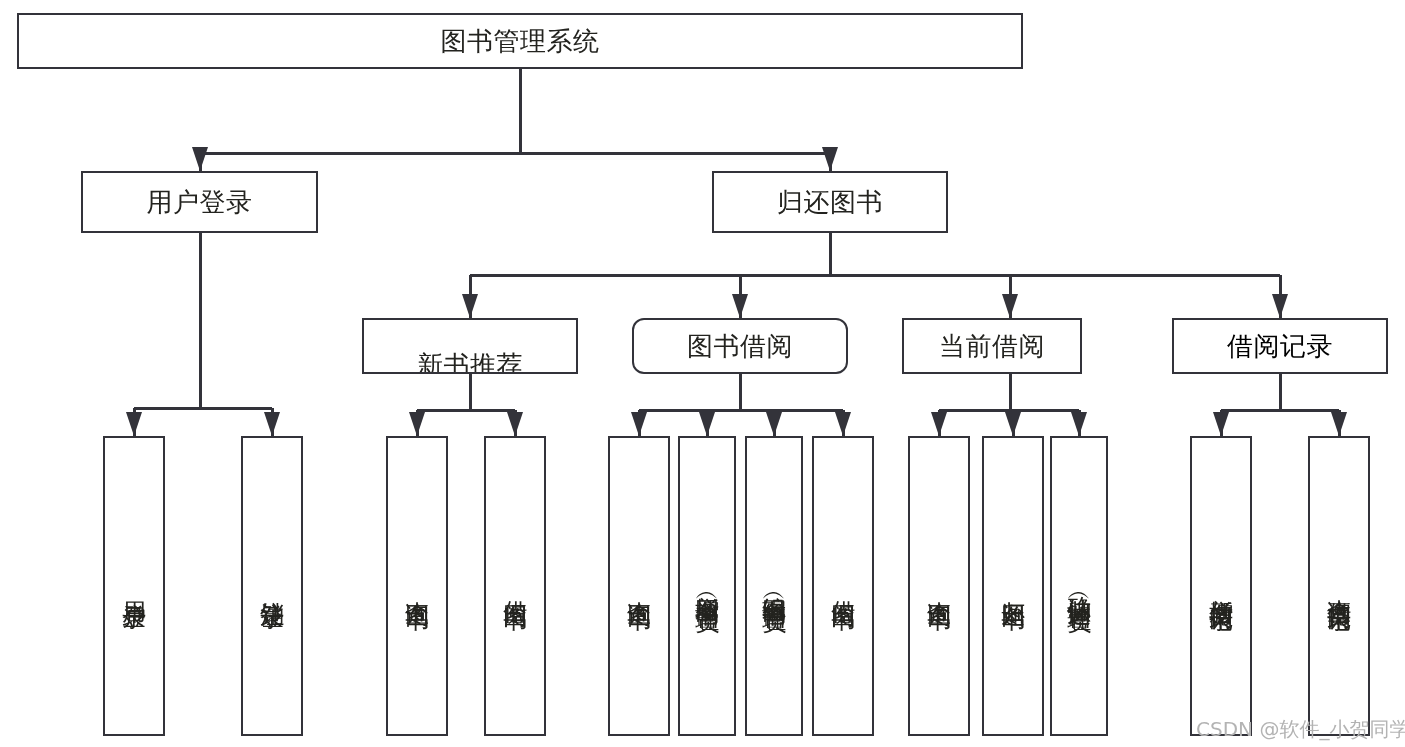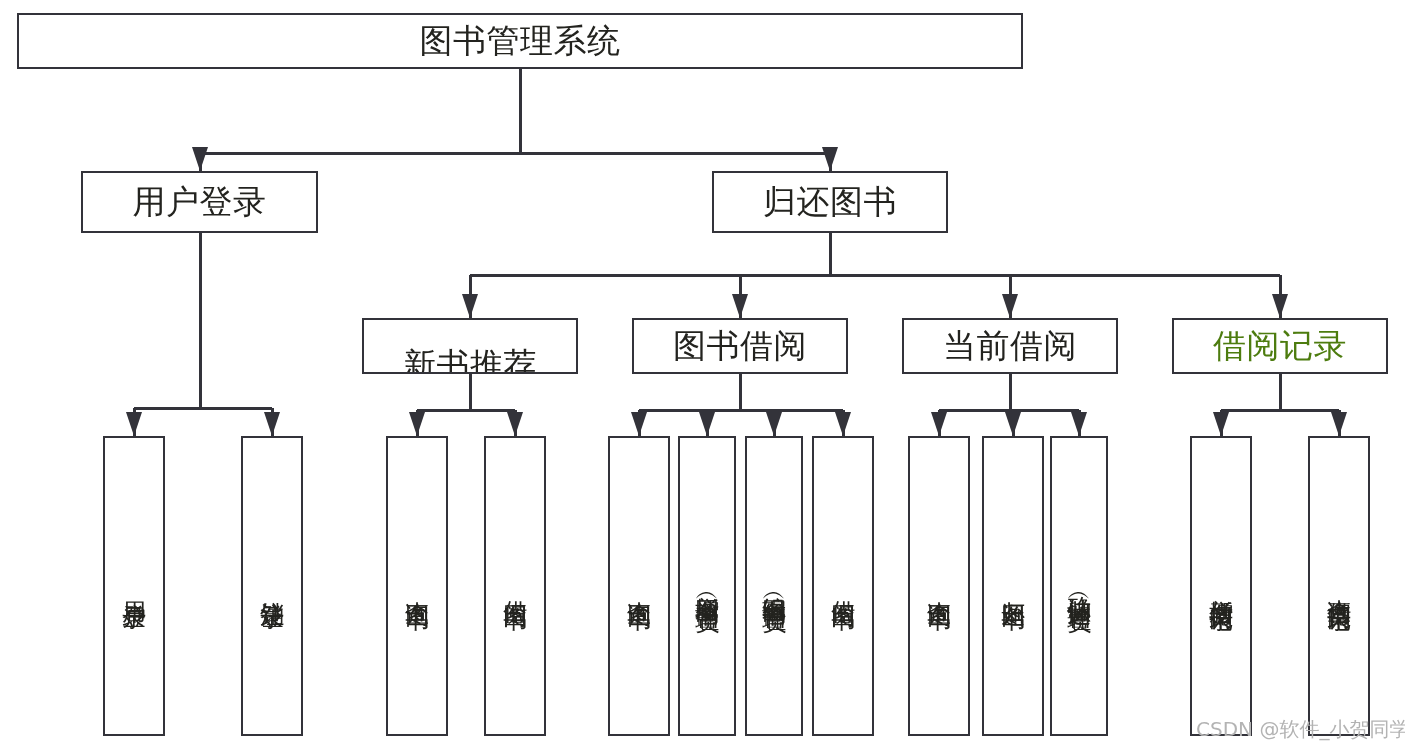--- a/index.html
+++ b/index.html
@@ -37,21 +37,21 @@
   }
   .node-label {
     color: #23231f;
     line-height: 1.18;
     white-space: nowrap;
     text-align: center;
     letter-spacing: 0.5px;
   }
   .node.horizontal .node-label {
     writing-mode: horizontal-tb;
-    font-size: 33px;
+    font-size: 26px;
   }
   .node.vertical {
     align-items: center;
   }
   .node.vertical .node-label {
     writing-mode: vertical-rl;
     text-orientation: upright;
     font-size: 24px;
     letter-spacing: 2px;
   }
@@ -128,28 +128,28 @@
       </div>
       <div class="node horizontal" style="left: 81px; top: 171px; width: 237px; height: 62px; border-color: rgb(51, 51, 58); background: rgb(255, 255, 255);">
         <span class="node-label" style="color: rgb(35, 35, 31);">用户登录</span>
       </div>
       <div class="node horizontal" style="left: 712px; top: 171px; width: 236px; height: 62px; border-color: rgb(51, 51, 58); background: rgb(255, 255, 255);">
         <span class="node-label" style="color: rgb(35, 35, 31);">归还图书</span>
       </div>
       <div class="node horizontal" style="left: 362px; top: 318px; width: 216px; height: 56px; border-color: rgb(51, 51, 58); background: rgb(255, 255, 255);">
         <span class="node-label" style="color: rgb(35, 35, 31); margin-top: 38px;">新书推荐</span>
       </div>
-      <div class="node horizontal" style="left: 632px; top: 318px; width: 216px; height: 56px; border-color: rgb(51, 51, 58); background: rgb(255, 255, 255);">
+      <div class="node horizontal" style="left: 632px; top: 318px; width: 216px; height: 56px; border-color: rgb(51, 51, 58); background: rgb(255, 255, 255); border-radius: 12px;">
         <span class="node-label" style="color: rgb(35, 35, 31);">图书借阅</span>
       </div>
-      <div class="node horizontal" style="left: 902px; top: 318px; width: 216px; height: 56px; border-color: rgb(51, 51, 58); background: rgb(255, 255, 255);">
+      <div class="node horizontal" style="left: 902px; top: 318px; width: 180px; height: 56px; border-color: rgb(51, 51, 58); background: rgb(255, 255, 255);">
         <span class="node-label" style="color: rgb(35, 35, 31);">当前借阅</span>
       </div>
       <div class="node horizontal" style="left: 1172px; top: 318px; width: 216px; height: 56px; border-color: rgb(51, 51, 58); background: rgb(255, 255, 255);">
-        <span class="node-label" style="color: #4d7c0f;">借阅记录</span>
+        <span class="node-label" style="color: #000000;">借阅记录</span>
       </div>
       <div class="node vertical" style="left: 103px; top: 436px; width: 62px; height: 300px; border-color: rgb(51, 51, 58); background: rgb(255, 255, 255);">
         <span class="node-label" style="color: rgb(35, 35, 31);">用户登录</span>
       </div>
       <div class="node vertical" style="left: 241px; top: 436px; width: 62px; height: 300px; border-color: rgb(51, 51, 58); background: rgb(255, 255, 255);">
         <span class="node-label" style="color: rgb(35, 35, 31);">注销登录</span>
       </div>
       <div class="node vertical" style="left: 386px; top: 436px; width: 62px; height: 300px; border-color: rgb(51, 51, 58); background: rgb(255, 255, 255);">
         <span class="node-label" style="color: rgb(35, 35, 31);">查询图书</span>
       </div>

